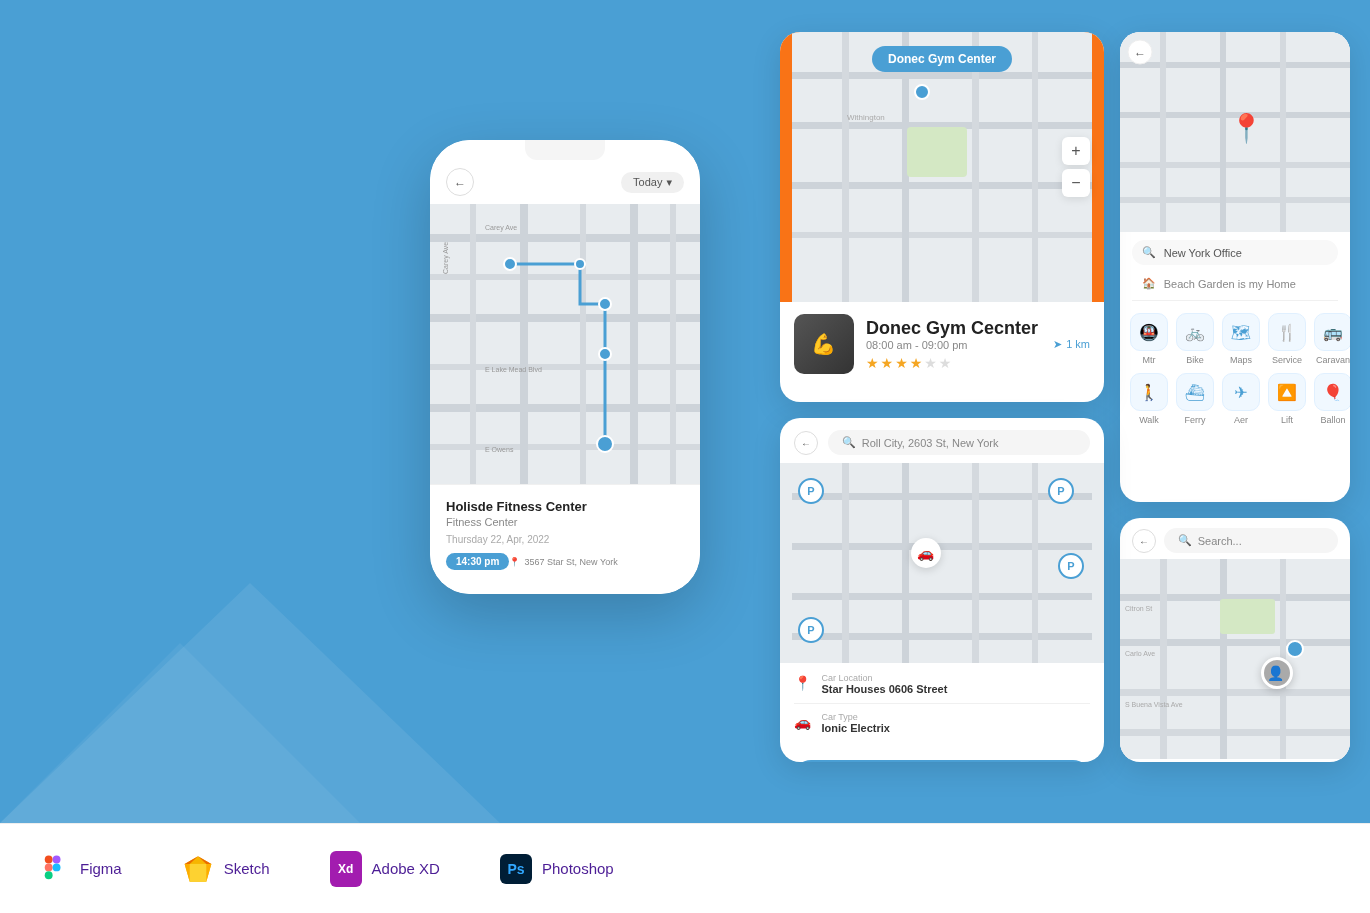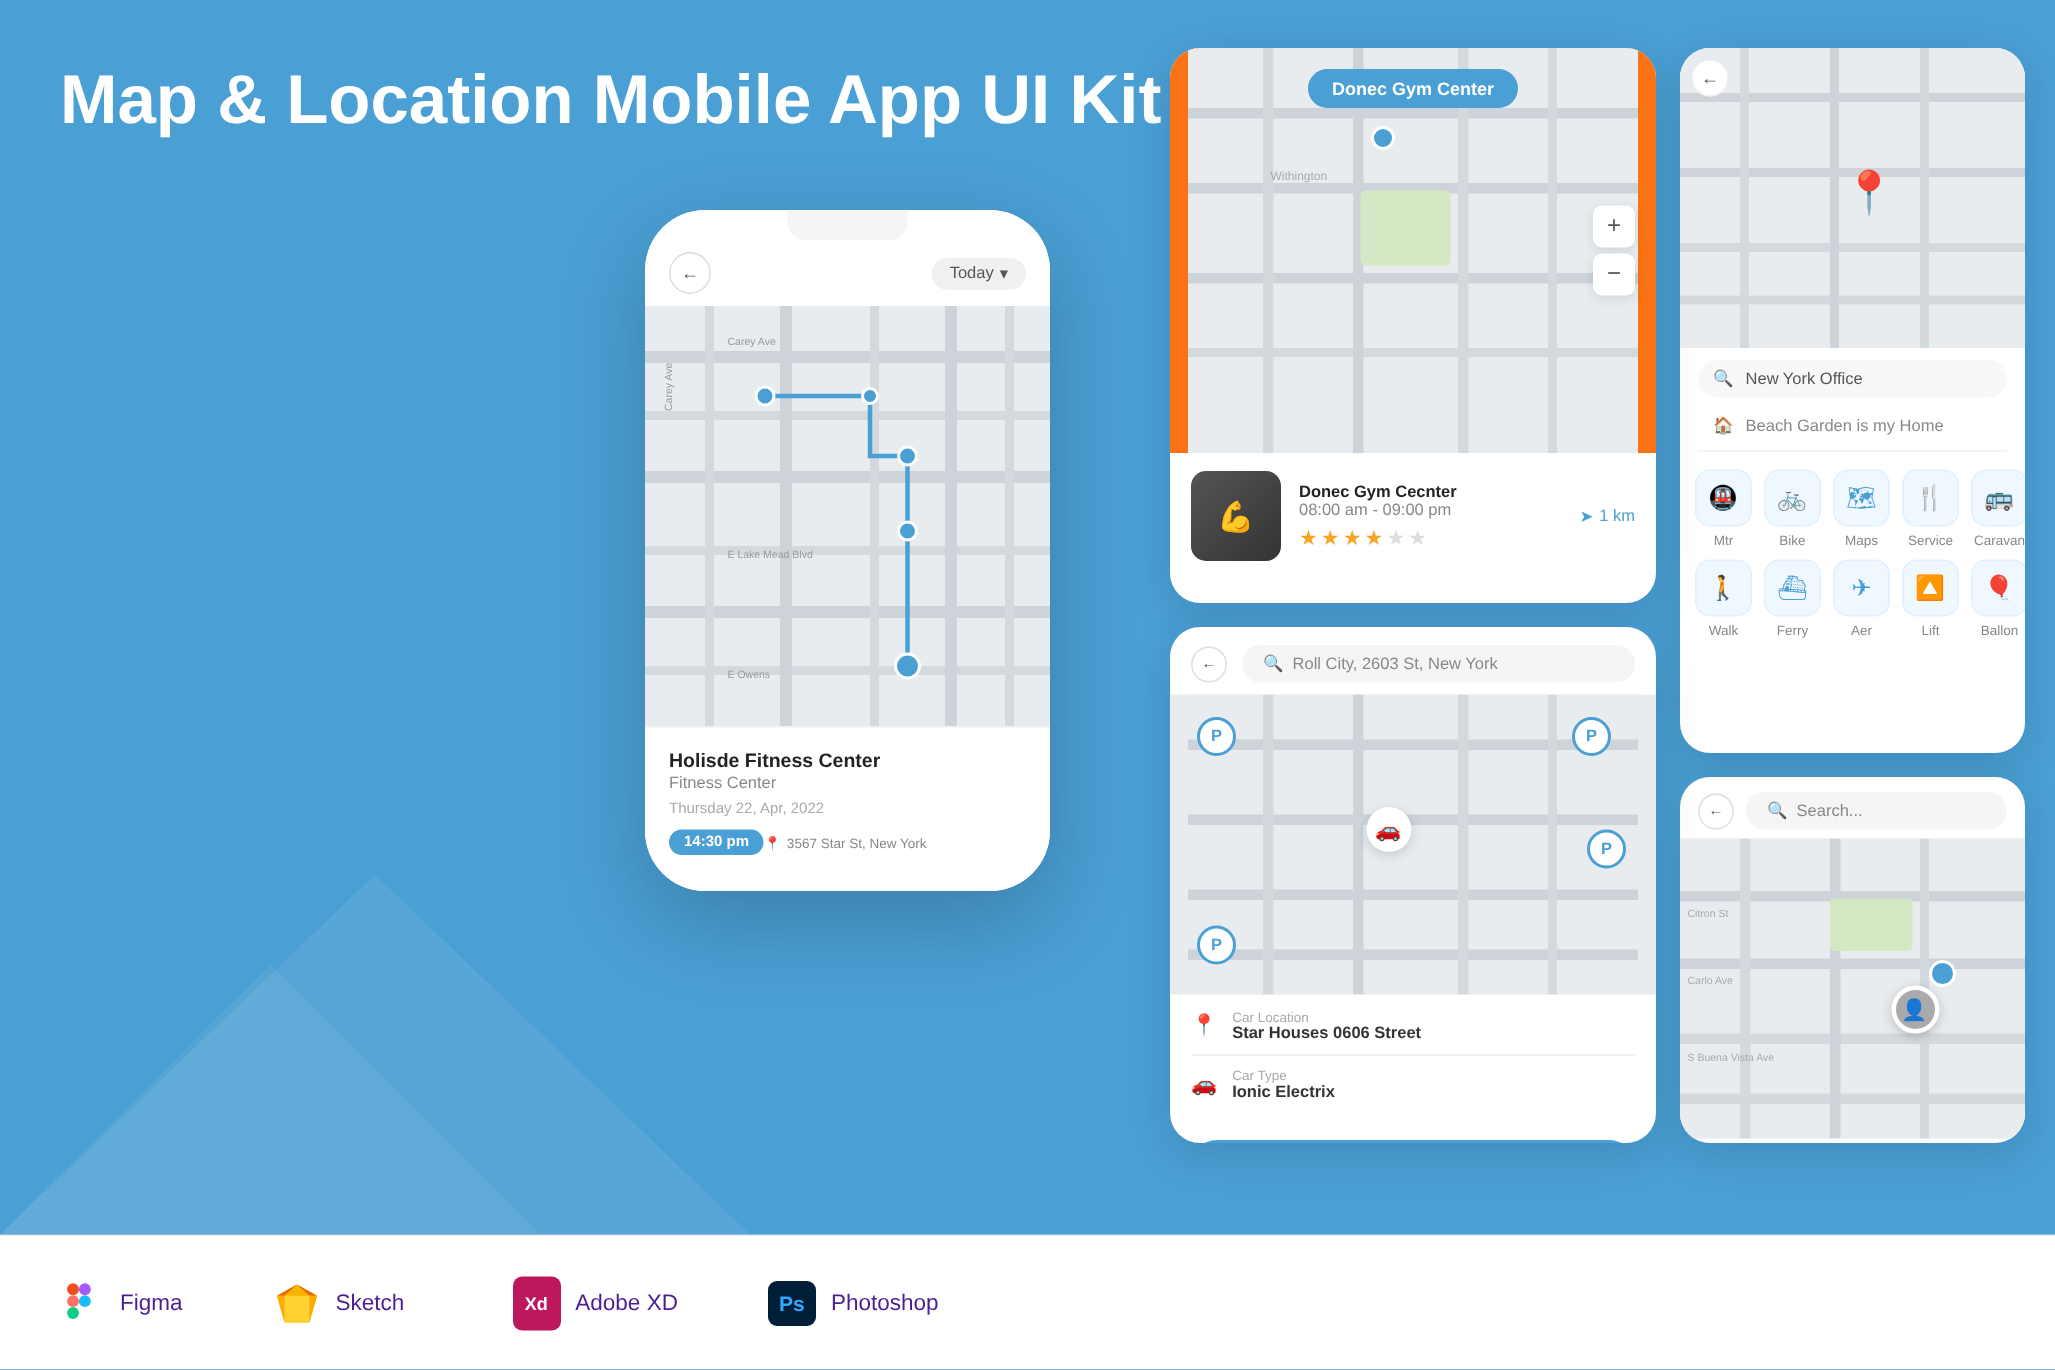--- a/index.html
+++ b/index.html
@@ -68,29 +68,28 @@
     .tool-label {
       font-size: 15px;
       font-weight: 400;
       color: #4c1d95;
     }
 
     
     .xd-icon {
       width: 32px;
       height: 36px;
-      background: #be185d;
+      background: #a21caf;
       border-radius: 6px;
       display: flex;
       align-items: center;
       justify-content: center;
       color: white;
       font-size: 12px;
       font-weight: 700;
-      margin-left: 12px;
     }
 
     
     .ps-icon {
       width: 32px;
       height: 30px;
       background: #001E36;
       border-radius: 6px;
       display: flex;
       align-items: center;
@@ -315,21 +314,21 @@
       height: 100%;
       background: linear-gradient(135deg, #555 0%, #333 100%);
       display: flex;
       align-items: center;
       justify-content: center;
       color: white;
       font-size: 20px;
     }
 
     .gym-details h4 {
-      font-size: 11px;
+      font-size: 18px;
       font-weight: 700;
       color: #222;
     }
 
     .gym-details .hours {
       font-size: 11px;
       color: #888;
       margin-bottom: 4px;
     }
 
@@ -548,23 +547,20 @@
 
 <div class="main-container">
 
   <div class="blue-section">
 
     <svg class="mountain" viewBox="0 0 500 300">
       <polygon points="0,300 250,60 500,300" fill="rgba(255,255,255,0.08)"></polygon>
       <polygon points="0,300 180,120 360,300" fill="rgba(255,255,255,0.06)"></polygon>
     </svg>
 
-    <div class="title-area">
-      <h1>Map &amp; Location Mobile App UI Kit</h1>
-    </div>
 
     <div class="phone-center">
       <div class="phone-notch"></div>
       <div class="phone-screen">
 
         <div class="phone-header">
           <div class="phone-back-btn">
             <span>←</span>
           </div>
           <div class="phone-date-btn">

